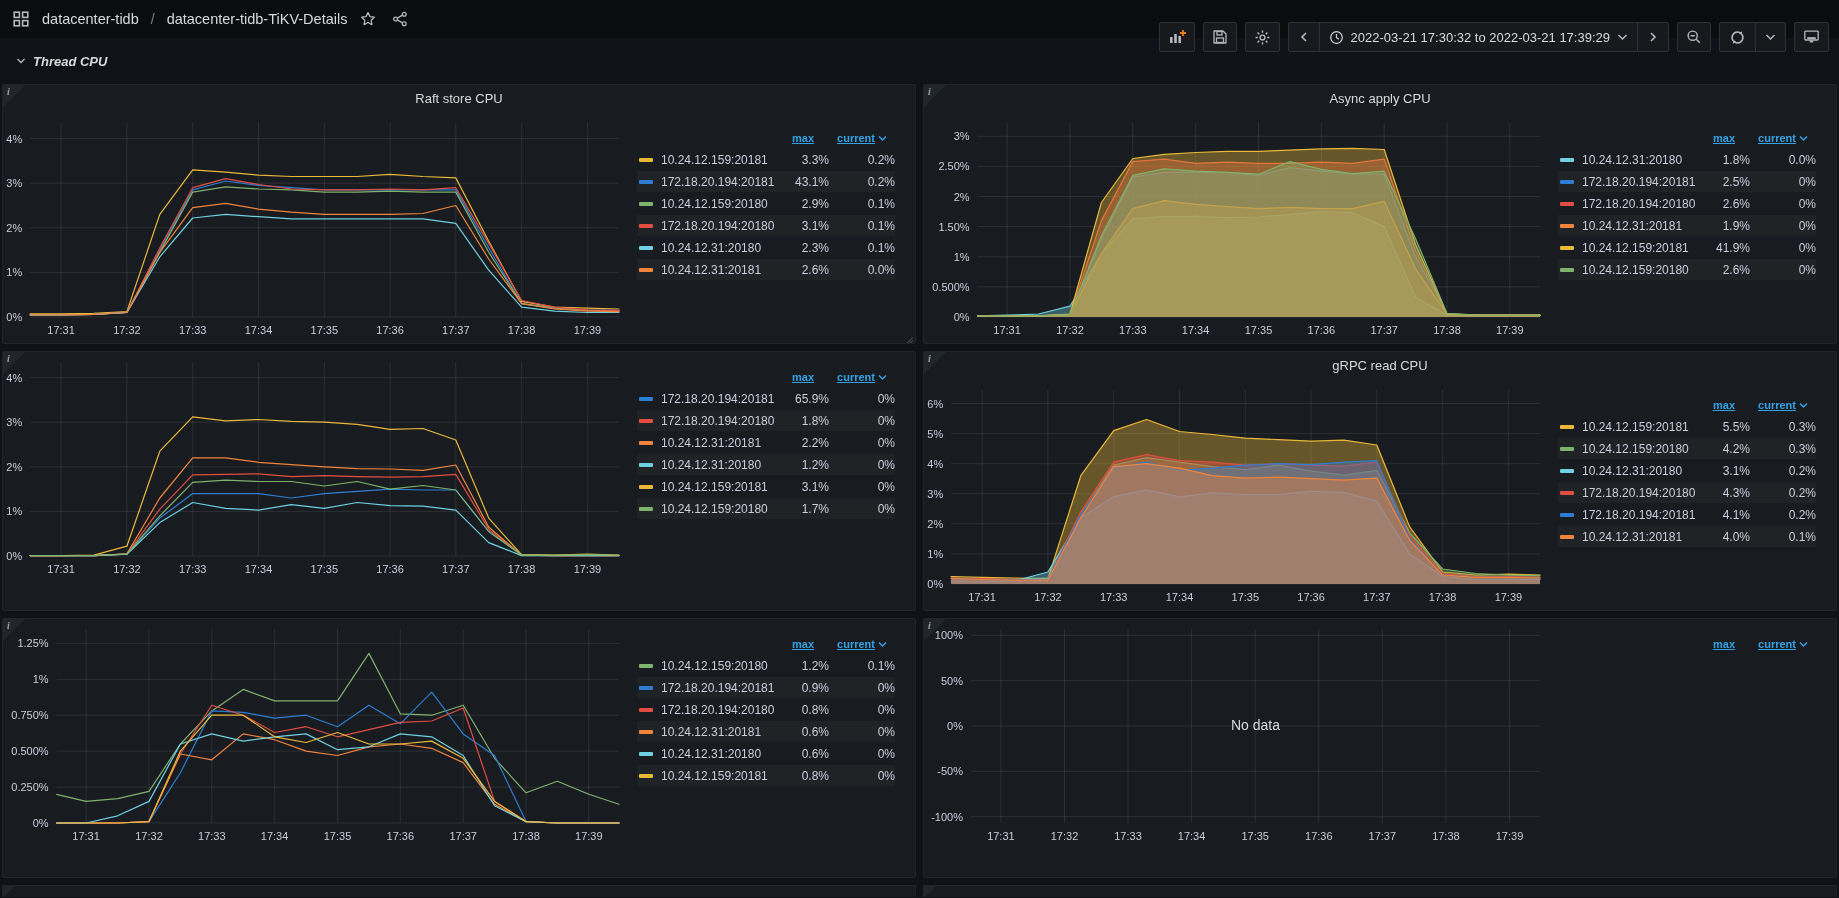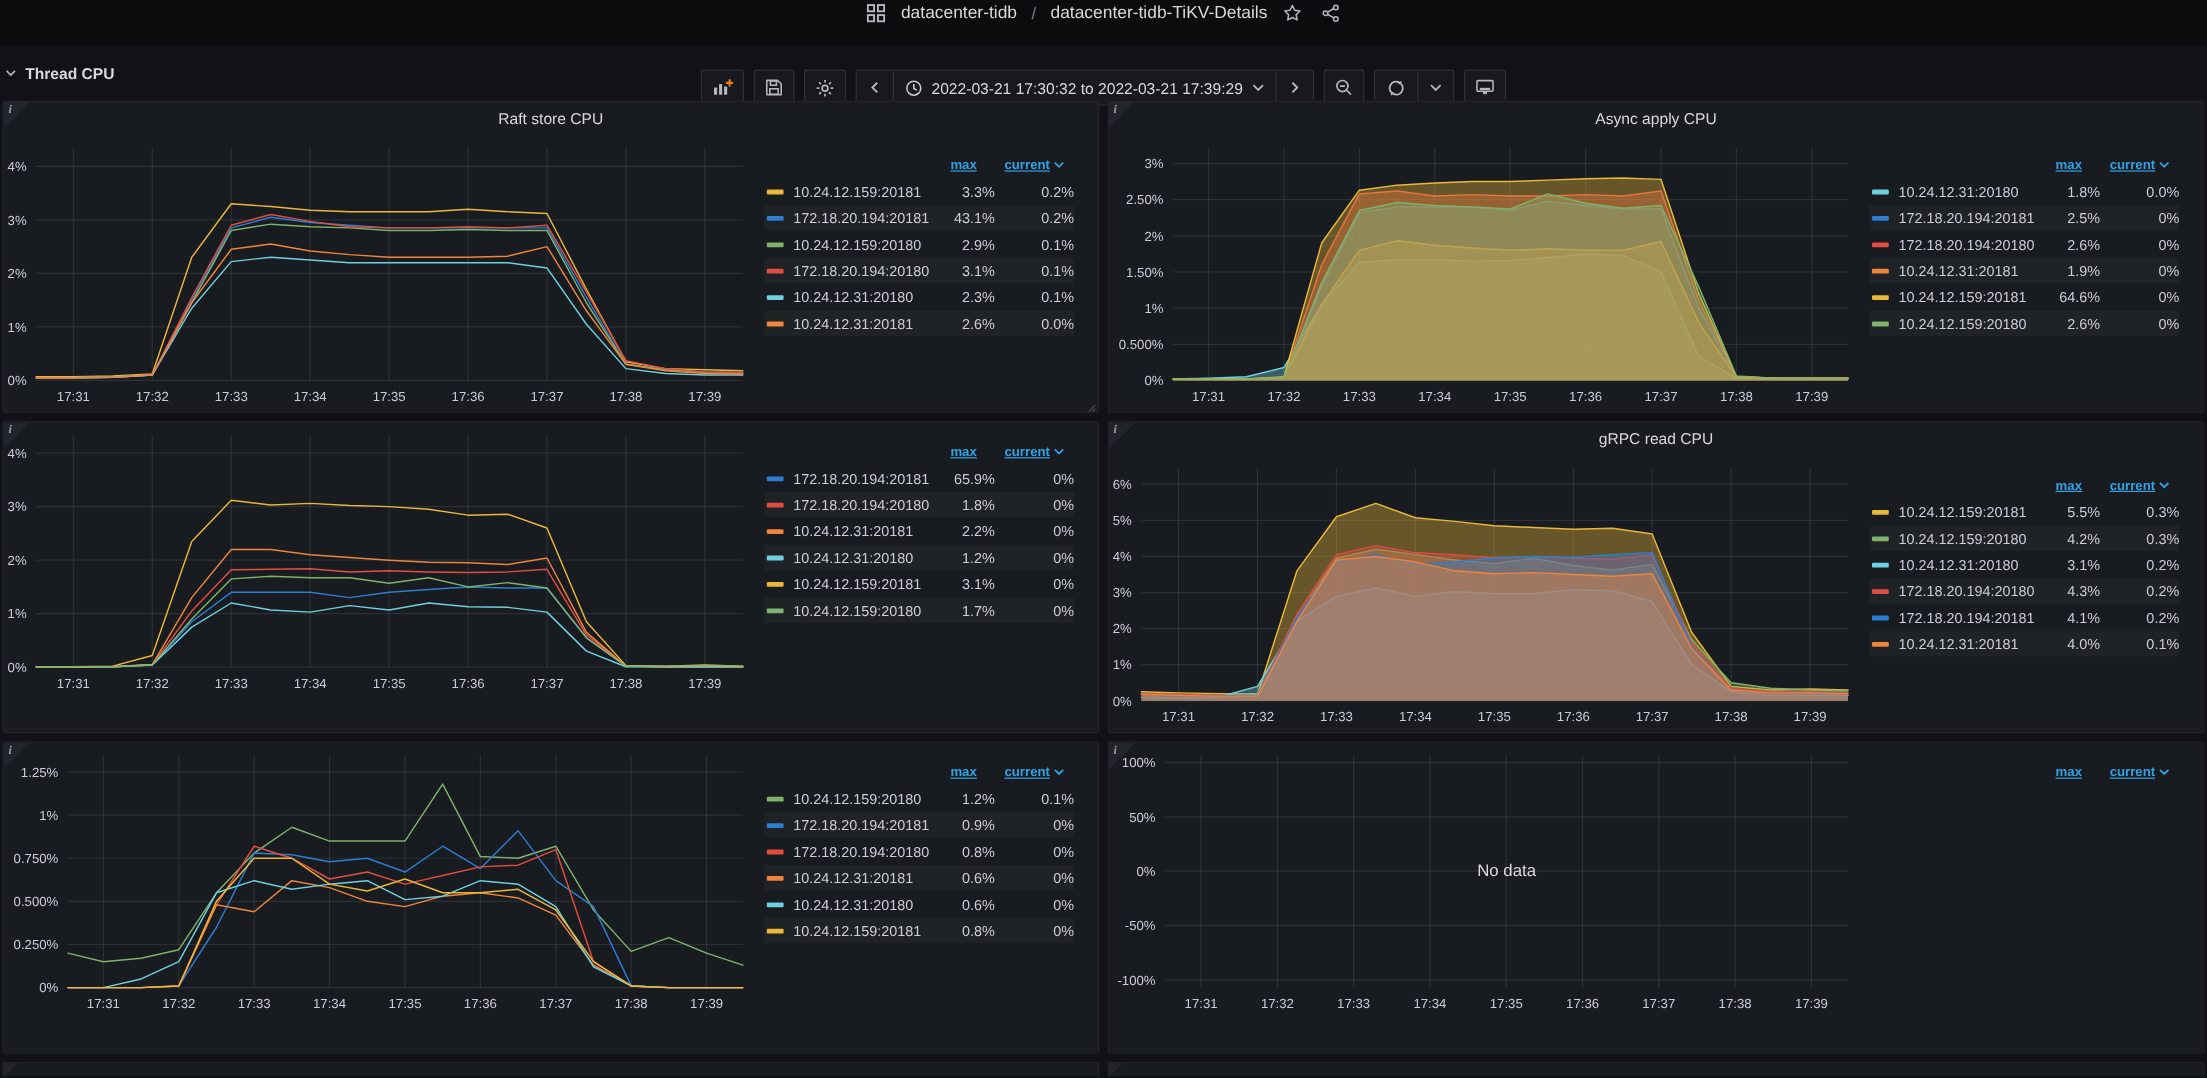--- a/index.html
+++ b/index.html
@@ -1,39 +1,39 @@
 <!DOCTYPE html>
 <html><head>
 <meta charset="utf-8">
 <style>
   * { margin:0; padding:0; box-sizing:border-box; }
   html,body { width:1839px; height:898px; overflow:hidden; background:#111217;
     font-family:"Liberation Sans", sans-serif; color:#d8d9da; }
 
   
   .topbar { height:38px; background:#0b0c0e; display:flex; align-items:center;
-    justify-content:space-between; padding:0 10px 0 10px;flex-direction:column; }
+    justify-content:space-between; padding:0 10px 0 10px; }
   .tb-left { display:flex; align-items:center; gap:10px; }
   .crumb { font-size:14.5px; font-weight:500; color:#d8d9da; cursor:pointer; }
   .crumb-sep { color:#7b8087; font-size:14px; padding:0 2px; }
   .tb-icon { display:inline-flex; align-items:center; justify-content:center;
     width:22px; height:22px; cursor:pointer; }
   .tb-right { display:flex; align-items:center; gap:8px;margin-top:36px; }
   .btn { height:30px; min-width:34px; background:#17191d; border:1px solid #2e3138;
     border-radius:2px; display:inline-flex; align-items:center; justify-content:center;
     padding:0 8px; cursor:pointer; }
   .btn-group { display:inline-flex; height:30px; border:1px solid #2e3138; border-radius:2px;
     background:#17191d; overflow:hidden; }
   .btn-group .seg { display:inline-flex; align-items:center; justify-content:center;
     padding:0 9px; height:100%; cursor:pointer; }
   .btn-group .seg + .seg { border-left:1px solid #2e3138; }
   .time-label { font-size:13px; color:#d8d9da; margin:0 7px 0 7px; white-space:nowrap; }
 
   
-  .section-row { height:46px; display:flex; align-items:center; padding:0 4px; gap:7px; cursor:pointer; }
+  .section-row { height:46px; display:flex; align-items:center; padding:0 16px; gap:7px; cursor:pointer;font-style:italic; }
   .section-title { font-size:13px; font-weight:700; color:#d8d9da; }
 
   
   .grid { display:grid; grid-template-columns:1fr 1fr; gap:7px; padding:0 2px; grid-auto-rows:260px; }
   .panel { position:relative; background:#181b1f; border:1px solid #212429; border-radius:2px;
     display:flex; flex-direction:column; overflow:hidden; }
   .info-corner { position:absolute; top:0; left:0; width:0; height:0;
     border-top:22px solid #22262c; border-right:22px solid transparent; cursor:pointer; }
   .info-corner .i { position:absolute; top:-21px; left:4px; font:italic 700 10px "Liberation Serif", serif; color:#9aa0a6; }
   .panel-title { height:28px; line-height:28px; text-align:center; font-size:13px; font-weight:500;
@@ -377,21 +377,21 @@
           </div>
           <div class="legend-row alt">
             <i class="swatch" style="background:#EF843C"></i>
             <span class="sname">10.24.12.31:20181</span>
             <span class="v">1.9%</span>
             <span class="v">0%</span>
           </div>
           <div class="legend-row">
             <i class="swatch" style="background:#EAB839"></i>
             <span class="sname">10.24.12.159:20181</span>
-            <span class="v">64.6%</span>
+            <span class="v">41.9%</span>
             <span class="v">0%</span>
           </div>
           <div class="legend-row alt">
             <i class="swatch" style="background:#7EB26D"></i>
             <span class="sname">10.24.12.159:20180</span>
             <span class="v">2.6%</span>
             <span class="v">0%</span>
           </div>
         </div>
       </div>

